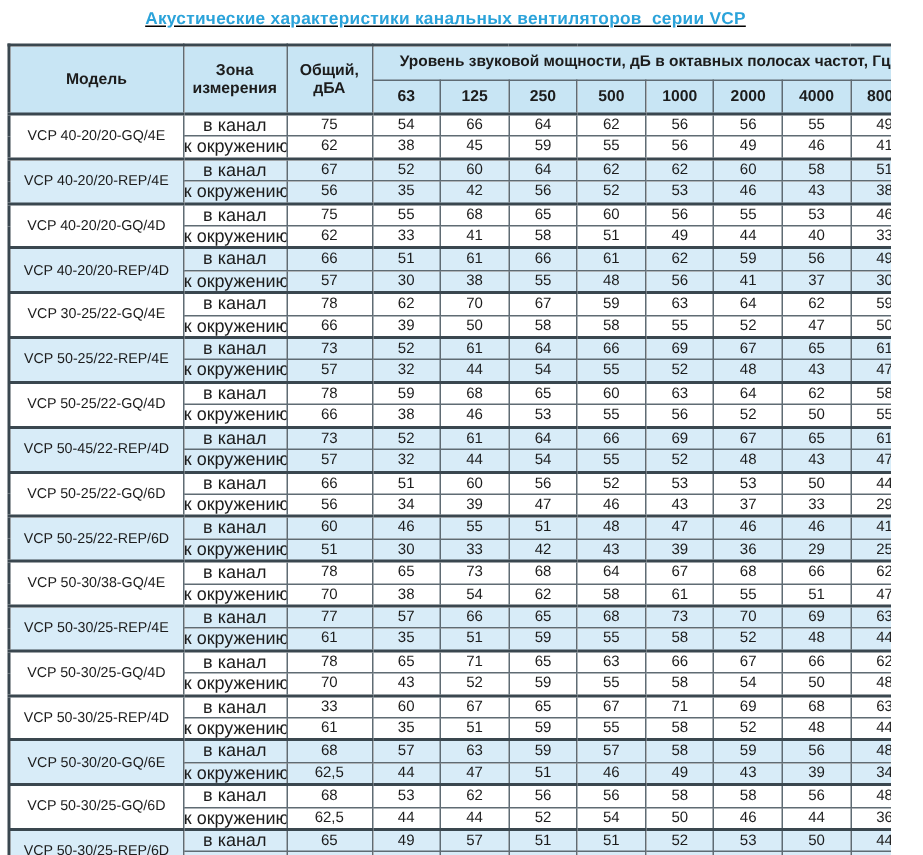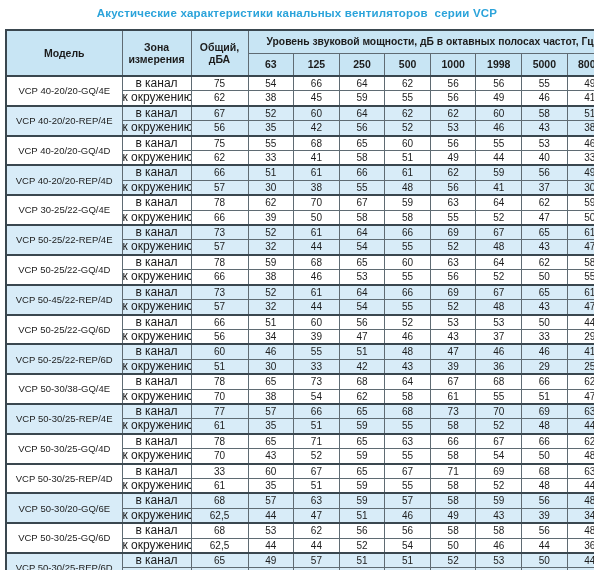--- a/index.html
+++ b/index.html
@@ -2,21 +2,21 @@
 <html><head>
 <meta charset="utf-8">
 <style>
   html, body {
     margin: 0; padding: 0;
     width: 615px; height: 570px;
     background: #ffffff;
     font-family: "Liberation Sans", sans-serif;
     -webkit-font-smoothing: antialiased;
   }
-  .page { position: relative; width: 594px; height: 570px; overflow: hidden; }
+  .page { position: relative; width: 594px; height: 570px; overflow: hidden; text-decoration: underline; }
   .title {
     text-align: center;
     padding-top: 7px;
     font-weight: bold;
     font-size: 11.5px;
     letter-spacing: 0.2px;
     color: #2ba3da;
     white-space: pre;
   }
   table.acoustic {
@@ -81,22 +81,22 @@
         <th rowspan="2">Зона измерения</th>
         <th rowspan="2">Общий, дБА</th>
         <th colspan="8" class="group-hdr">Уровень звуковой мощности, дБ в октавных полосах частот, Гц</th>
       </tr>
       <tr class="h2" id="freq-row">
           <th>63</th>
           <th>125</th>
           <th>250</th>
           <th>500</th>
           <th>1000</th>
-          <th>1998</th>
-          <th>5000</th>
+          <th>2000</th>
+          <th>4000</th>
           <th>8000</th>
         </tr>
     </thead>
     <tbody id="table-body">
         <tr class="group-start">
           <td class="model" rowspan="2">VCP 40-20/20-GQ/4E</td>
           <td class="zone">в канал</td>
           <td class="val">75</td>
           <td class="val">54</td>
           <td class="val">66</td>

